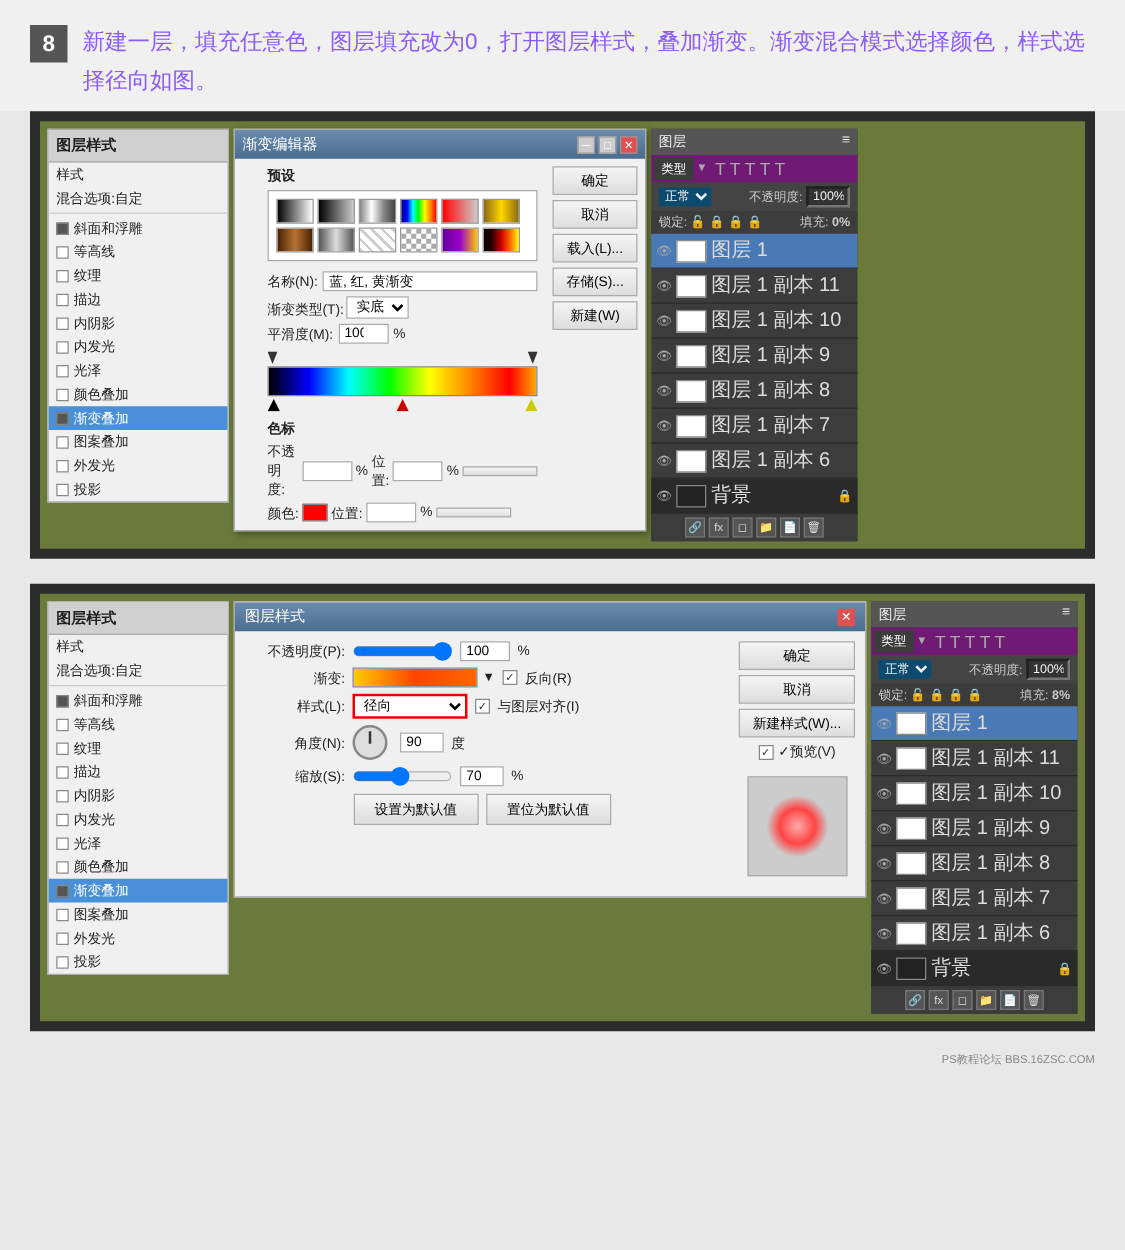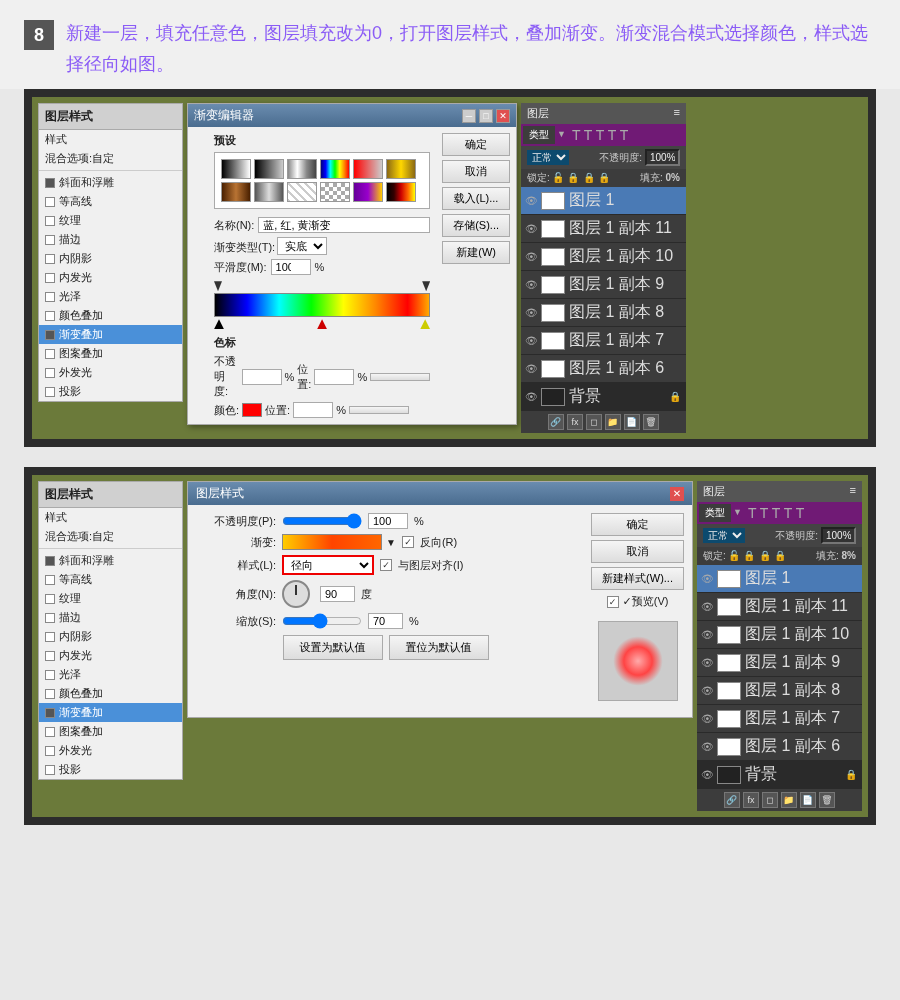--- a/index.html
+++ b/index.html
@@ -942,14 +942,15 @@
           <div class="lp-icon-btn">◻</div>
           <div class="lp-icon-btn">📁</div>
           <div class="lp-icon-btn">📄</div>
           <div class="lp-icon-btn">🗑</div>
         </div>
       </div>
 
     </div>
   </div>
 
+  <div style="text-align:right; font-size:9px; color:#888; margin-top:4px;">PS教程论坛 BBS.16ZSC.COM</div>
 
 </div>
 
 </body></html>

